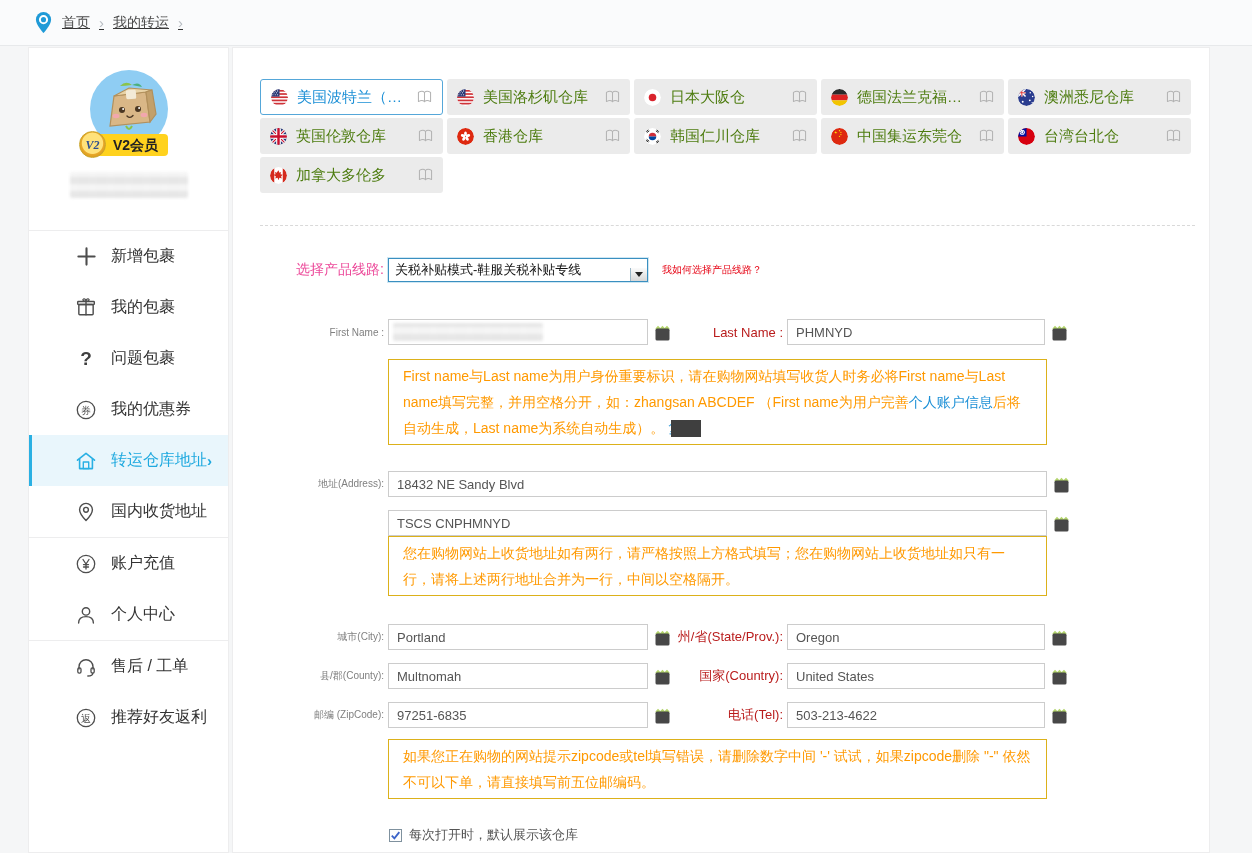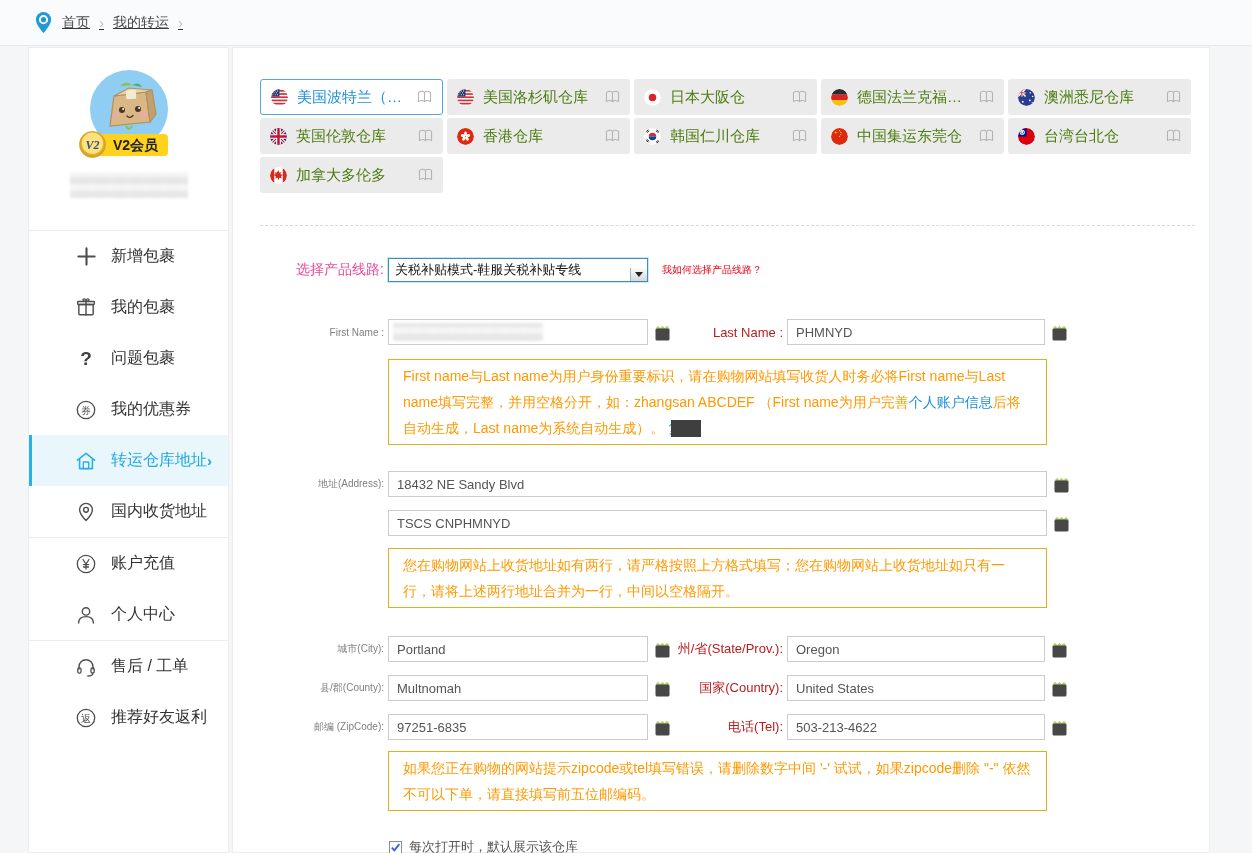--- a/index.html
+++ b/index.html
@@ -601,21 +601,21 @@
     <span class="c1lbl"></span>
     <input class="inp w-wide" value="TSCS CNPHMNYD" style="">
     <button class="copy-btn">
         <svg width="17" height="19" viewBox="0 0 17 19">
           <path d="M1.5 5.4 4 2.7 6.3 5.1 8.5 2.7 10.7 5.1 13 2.7 15.5 5.4V6.2H1.5Z" fill="#b3d46c"></path>
           <rect x="1.5" y="5.6" width="14" height="12" rx="1.6" fill="#474747"></rect>
         </svg>
       </button>
   </div>
 
-  <div class="tip" style="margin-top:12px">您在购物网站上收货地址如有两行，请严格按照上方格式填写；您在购物网站上收货地址如只有一行，请将上述两行地址合并为一行，中间以空格隔开。</div>
+  <div class="tip" style="margin-top:0">您在购物网站上收货地址如有两行，请严格按照上方格式填写；您在购物网站上收货地址如只有一行，请将上述两行地址合并为一行，中间以空格隔开。</div>
 
   <div class="frow" style="margin-top:28px">
     <span class="c1lbl">城市(City):</span>
     <input class="inp w-short" value="Portland" style="">
     <button class="copy-btn">
         <svg width="17" height="19" viewBox="0 0 17 19">
           <path d="M1.5 5.4 4 2.7 6.3 5.1 8.5 2.7 10.7 5.1 13 2.7 15.5 5.4V6.2H1.5Z" fill="#b3d46c"></path>
           <rect x="1.5" y="5.6" width="14" height="12" rx="1.6" fill="#474747"></rect>
         </svg>
       </button>

